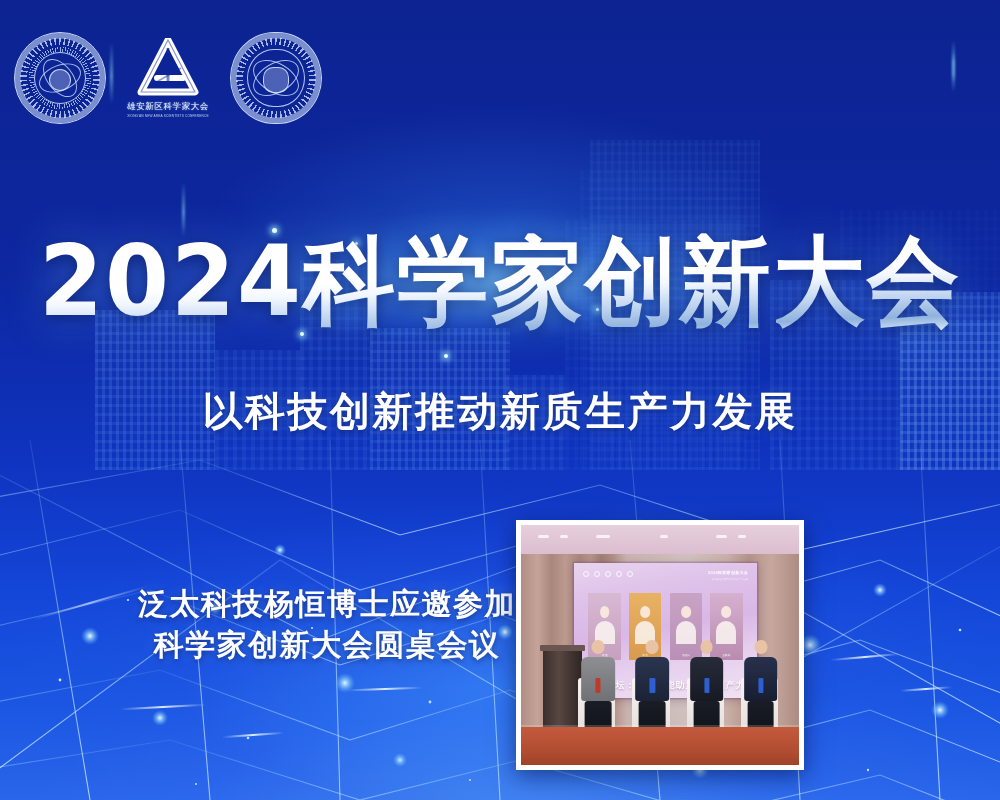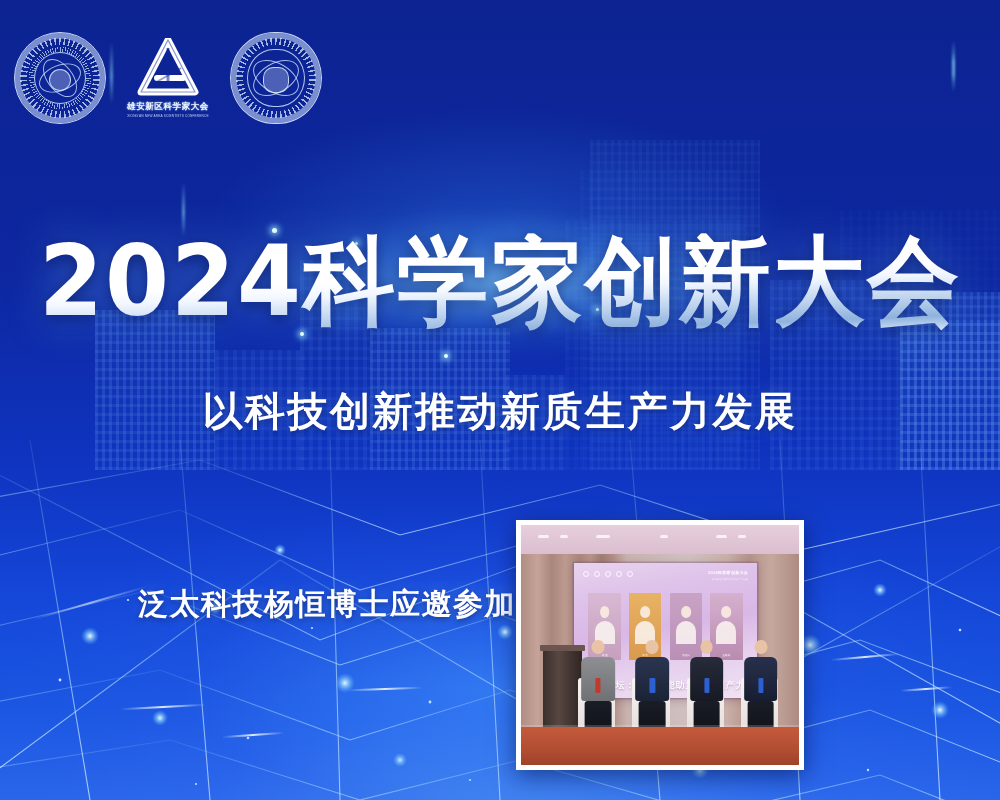--- a/index.html
+++ b/index.html
@@ -77,21 +77,21 @@
     mask:radial-gradient(circle at 50% 50%, transparent 0 33px, #000 33px 40px, transparent 40px);
     opacity:.85;
   }
   .seal-arc-text.small {
     background:repeating-conic-gradient(from 40deg, rgba(220,238,255,.8) 0deg 1.6deg, rgba(220,238,255,0) 1.6deg 5deg);
     -webkit-mask:radial-gradient(circle at 50% 50%, transparent 0 26px, #000 26px 31px, transparent 31px);
     mask:radial-gradient(circle at 50% 50%, transparent 0 26px, #000 26px 31px, transparent 31px);
   }
   .logo-tri { position:relative; width:88px; height:92px; display:flex; flex-direction:column; align-items:center; justify-content:center; }
   .tri-svg { width:62px; height:58px; display:block; }
-  .tri-cn { margin-top:5px; font-size:8.5px; font-weight:700; color:#eef6ff; letter-spacing:.6px; white-space:nowrap; text-shadow:0 0 2px rgba(180,220,255,.7); }
+  .tri-cn { margin-top:5px; font-size:8.5px; font-weight:400; color:#eef6ff; letter-spacing:.6px; white-space:nowrap; text-shadow:0 0 2px rgba(180,220,255,.7); }
   .tri-en { margin-top:1.5px; font-size:3.2px; color:rgba(225,240,255,.8); white-space:nowrap; letter-spacing:.15px; }
 
   
   .title-wrap { position:absolute; left:0; top:236px; width:1000px; text-align:center; }
   .title {
     display:inline-block;
     font-family:"DejaVu Sans","Liberation Sans",sans-serif;
     font-size:92px; font-weight:700; line-height:1;
     letter-spacing:2px;
     background:linear-gradient(178deg, #ffffff 0%, #ffffff 46%, #f2f7ff 56%, #bcd2ee 74%, #8fb2dd 88%, #d9e8fb 100%);
@@ -352,20 +352,21 @@
     <h1 class="title">2024科学家创新大会</h1>
   </div>
 
   <div class="subtitle-wrap">
     <h2 class="subtitle">以科技创新推动新质生产力发展</h2>
   </div>
 
 
   <div class="caption">
     <div class="caption-line">泛太科技杨恒博士应邀参加</div>
+    <div class="caption-line">科学家创新大会圆桌会议</div>
   </div>
 
   <div class="photo-glow"></div>
   <div class="photo">
     <div class="photo-inner">
 
       <div class="ph-ceiling"></div>
       <div class="ph-ceil-light" style="left:6%;  width:4%;"></div>
       <div class="ph-ceil-light" style="left:14%; width:3%;"></div>
       <div class="ph-ceil-light" style="left:27%; width:5%;"></div>

